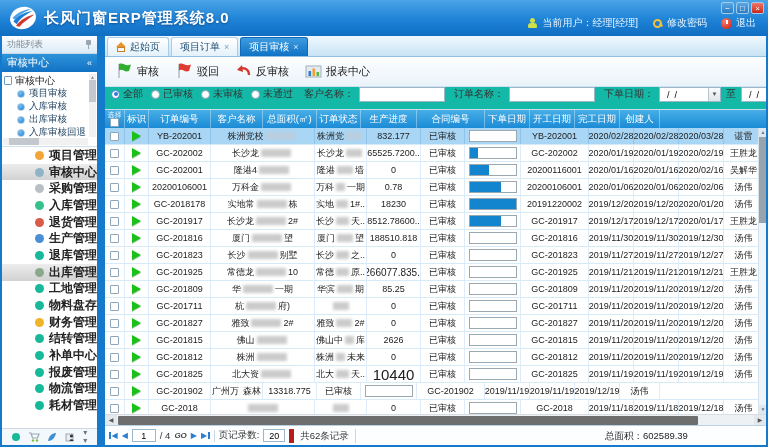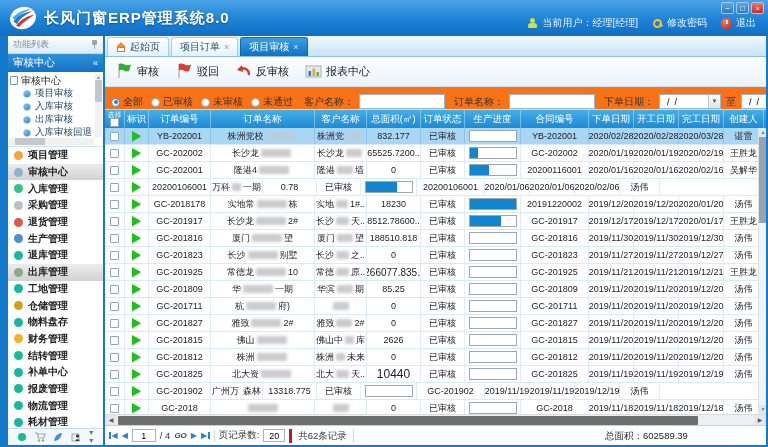--- a/index.html
+++ b/index.html
@@ -21,21 +21,21 @@
   .i-key:before{content:"";position:absolute;left:1px;top:1px;width:5px;height:5px;border:2px solid #f3c13a;border-radius:50%;}
   .i-key:after{content:"";position:absolute;left:7px;top:6px;width:4px;height:2px;background:#f3c13a;box-shadow:2px 2px 0 -1px #f3c13a;transform:rotate(40deg);}
   .i-power{width:11px;height:11px;border-radius:50%;background:radial-gradient(circle at 35% 30%,#ff7a6a,#c41e12);position:relative;}
   .i-power:after{content:"";position:absolute;left:5px;top:2px;width:1.5px;height:4px;background:#fff;}
   .winbtns{position:absolute;top:2px;right:4px;display:flex;gap:2px;}
   .wbtn{width:13px;height:12px;font-size:8px;line-height:11px;text-align:center;color:#fff;border:1px solid #9fccee;
         border-radius:2px;background:linear-gradient(#5aa7e4,#2d7cc2);box-sizing:border-box;cursor:pointer;}
   .wbtn.close{background:linear-gradient(#f2766a,#c8281a);}
 
   
-  .main{height:411px;display:flex;gap:2px;padding:0 2px 2px 8px;box-sizing:border-box;background:#1579cc;}
+  .main{height:411px;display:flex;gap:8px;padding:0 2px 2px 2px;box-sizing:border-box;background:#1579cc;}
 
   
   .sidebar{width:95px;background:#fff;display:flex;flex-direction:column;box-sizing:border-box;overflow:hidden;}
   .func-header{height:17px;background:linear-gradient(#fcfdff,#dcebf6);border-bottom:1px solid #c3d8e8;
                display:flex;align-items:center;justify-content:space-between;padding:0 5px;font-size:9px;color:#7c8a96;}
   .i-pin{width:7px;height:9px;position:relative;}
   .i-pin:before{content:"";position:absolute;top:0;left:1px;width:5px;height:5px;background:#9aa7b2;border-radius:1px;}
   .i-pin:after{content:"";position:absolute;top:5px;left:3px;width:1px;height:4px;background:#9aa7b2;}
   .sec-header{height:18px;background:linear-gradient(#2f93da,#1172c4);color:#fff;font-size:10.5px;
               display:flex;align-items:center;justify-content:space-between;padding:0 5px;}
@@ -45,22 +45,22 @@
   .tree-root{display:flex;align-items:center;gap:3px;font-size:10px;color:#222;height:13px;}
   .i-doc{width:8px;height:9px;border:1px solid #6f9cc4;background:#fff;border-radius:1px;box-sizing:border-box;}
   .tree-item{display:flex;align-items:center;gap:4px;font-size:9.5px;color:#1c3f5e;height:13px;padding-left:13px;white-space:nowrap;cursor:pointer;}
   .i-bdot{width:6px;height:6px;border-radius:50%;background:radial-gradient(circle at 35% 30%,#7cc0f0,#1a7ad0);border:1px solid #9fc9ea;flex:0 0 auto;}
   .tree-vscroll{position:absolute;right:1px;top:2px;bottom:9px;width:7px;background:#f1f1f1;}
   .tree-vthumb{position:absolute;top:6px;left:0;width:7px;height:22px;background:#c2c8cd;}
   .tree-hscroll{position:absolute;left:1px;right:9px;bottom:1px;height:7px;background:#f1f1f1;}
   .tree-hthumb{position:absolute;top:0;left:6px;width:30px;height:7px;background:#c2c8cd;}
   .scr-arrow{color:#8b959d;font-size:5px;line-height:7px;text-align:center;}
   .menu{flex:1;overflow:hidden;}
-  .menu-item{height:16.7px;display:flex;align-items:center;gap:5px;padding-left:6px;font-size:10px;font-weight:bold;color:#222;
-             box-sizing:border-box;cursor:pointer;white-space:nowrap;}
+  .menu-item{height:16.7px;display:flex;align-items:center;gap:5px;padding-left:6px;font-size:12px;font-weight:bold;color:#222;
+             box-sizing:border-box;cursor:pointer;white-space:nowrap;justify-content:flex-end;}
   .menu-item.sel{background:linear-gradient(#ececec,#d2d2d2);}
   .m-ico{width:9px;height:9px;border-radius:50%;flex:0 0 auto;}
   .side-icons{height:16px;border-top:1px solid #ccd9e4;background:#f3f8fc;display:flex;align-items:center;
               justify-content:space-evenly;padding:0 2px;}
   .side-icons svg{display:block;}
   .ovf{font-size:8px;color:#6b7780;line-height:8px;cursor:pointer;}
 
   
   .content{flex:1;min-width:0;background:#fff;display:flex;flex-direction:column;box-sizing:border-box;}
 
@@ -72,21 +72,21 @@
   .tab-close{font-size:9px;color:#7aa3c4;line-height:9px;cursor:pointer;}
   .tab.active .tab-close{color:#cfe8fa;}
   .i-home{width:10px;height:9px;position:relative;}
   .i-home:before{content:"";position:absolute;left:1px;top:4px;width:8px;height:5px;background:#f3f7fa;border:1px solid #c87f28;box-sizing:border-box;}
   .i-home:after{content:"";position:absolute;left:0;top:-1px;border-left:5px solid transparent;border-right:5px solid transparent;border-bottom:5px solid #e89531;}
 
   .toolbar{height:30px;display:flex;align-items:center;gap:4px;padding:0 6px;background:linear-gradient(#fdfeff,#eaf3fa);
            border-bottom:1px solid #cfe2f1;box-sizing:border-box;}
   .tool-btn{display:flex;align-items:center;gap:4px;font-size:11px;color:#222;padding:3px 8px 3px 4px;border-radius:3px;cursor:pointer;}
 
-  .filterbar{height:23px;display:flex;align-items:flex-end;gap:5px;padding:0 6px;background:#f97316;border-bottom:1px solid #c9dded;
+  .filterbar{height:23px;display:flex;align-items:flex-start;gap:5px;padding:0 6px;background:#14b8a6;border-bottom:1px solid #c9dded;
              box-sizing:border-box;font-size:10px;color:#333;overflow:hidden;white-space:nowrap;}
   .radio{display:flex;align-items:center;gap:3px;cursor:pointer;}
   .rdot{width:9px;height:9px;border-radius:50%;border:1px solid #8ba4b8;background:#fff;box-sizing:border-box;position:relative;}
   .radio.on .rdot{border-color:#3d86c8;}
   .radio.on .rdot:after{content:"";position:absolute;left:1.5px;top:1.5px;width:4px;height:4px;border-radius:50%;background:#2d7dd2;}
   .f-input{height:15px;border:1px solid #9cb6ca;background:#fff;box-sizing:border-box;font-size:9px;padding:0 2px;}
   .f-cust{width:86px;} .f-order{width:86px;}
   .datebox{display:flex;align-items:center;height:15px;border:1px solid #9cb6ca;background:#fff;box-sizing:border-box;}
   .datebox input{width:44px;border:none;font-size:9px;padding:0 2px;outline:none;}
   .dd{width:11px;height:13px;background:linear-gradient(#fafbfc,#dfe5ea);border-left:1px solid #b9c6d0;font-size:6px;color:#555;
@@ -122,21 +122,21 @@
 
   
   .statusbar{height:20px;border-top:1px solid #b9d2e6;background:#fdfeff;display:flex;align-items:center;gap:4px;
              padding:0 4px;font-size:9.5px;color:#333;box-sizing:border-box;position:relative;}
   .nav{color:#2d7dd2;font-size:8px;cursor:pointer;display:flex;align-items:center;}
   .nav.bar:before{content:"";display:inline-block;width:1.5px;height:7px;background:#2d7dd2;margin-right:1px;}
   .nav.bar.rt:before{display:none;} .nav.bar.rt:after{content:"";display:inline-block;width:1.5px;height:7px;background:#2d7dd2;margin-left:1px;}
   .pg-input{width:24px;height:13px;border:1px solid #9cb6ca;font-size:9px;text-align:center;box-sizing:border-box;}
   .go{font-size:8px;font-weight:bold;font-style:italic;color:#444;cursor:pointer;}
   .sep{width:1px;height:12px;background:#ccd8e2;}
-  .recbox{padding:0 6px;border-left:3px solid #b91c1c;border-right:1px solid #ccd8e2;height:14px;line-height:14px;}
+  .recbox{padding:0 6px;border-left:5px solid #b91c1c;border-right:1px solid #ccd8e2;height:14px;line-height:14px;}
   .total{position:absolute;left:500px;top:0;height:20px;line-height:20px;font-size:9.5px;color:#222;}
 </style>
 </head>
 <body>
 
 <div class="app">
 
   <div class="titlebar">
     <svg class="logo" viewBox="0 0 32 32">
       <ellipse cx="16" cy="16" rx="15" ry="12.5" fill="#ffffff" transform="rotate(-18 16 16)"></ellipse>
@@ -213,50 +213,46 @@
       <div class="menu" id="side-menu">
           <div class="menu-item">
             <span class="m-ico" style="background: rgb(245, 164, 58);"></span>
             <span>项目管理</span>
           </div>
           <div class="menu-item sel">
             <span class="m-ico" style="background: rgb(143, 180, 200);"></span>
             <span>审核中心</span>
           </div>
           <div class="menu-item">
+            <span class="m-ico" style="background: rgb(185, 191, 197);"></span>
+            <span>采购管理</span>
+          </div>
+          <div class="menu-item">
             <span class="m-ico" style="background: rgb(53, 192, 142);"></span>
             <span>入库管理</span>
-          </div>
-          <div class="menu-item">
-            <span class="m-ico" style="background: rgb(185, 191, 197);"></span>
-            <span>采购管理</span>
           </div>
           <div class="menu-item">
             <span class="m-ico" style="background: rgb(217, 90, 72);"></span>
             <span>退货管理</span>
           </div>
           <div class="menu-item">
             <span class="m-ico" style="background: rgb(74, 143, 212);"></span>
             <span>生产管理</span>
           </div>
           <div class="menu-item">
             <span class="m-ico" style="background: rgb(23, 185, 154);"></span>
             <span>退库管理</span>
           </div>
           <div class="menu-item sel">
             <span class="m-ico" style="background: rgb(138, 169, 138);"></span>
             <span>出库管理</span>
           </div>
           <div class="menu-item">
             <span class="m-ico" style="background: rgb(23, 185, 154);"></span>
             <span>工地管理</span>
-          </div>
-          <div class="menu-item">
-            <span class="m-ico" style="background: rgb(212, 160, 23);"></span>
-            <span>仓储管理</span>
           </div>
           <div class="menu-item">
             <span class="m-ico" style="background: rgb(23, 185, 154);"></span>
             <span>物料盘存</span>
           </div>
           <div class="menu-item">
             <span class="m-ico" style="background: rgb(240, 180, 41);"></span>
             <span>财务管理</span>
           </div>
           <div class="menu-item">
@@ -383,21 +379,20 @@
       </div>
 
       <div class="grid">
         <div class="ghead" id="ghead">
             <div class="hcell hc-sel" style="width: 20px; flex: 0 0 20px;">
               <span>选择</span>
               <span class="chk"></span>
             </div>
             <div class="hcell" style="width: 24px; flex: 0 0 24px;">标识</div>
             <div class="hcell" style="width: 62px; flex: 0 0 62px;">订单编号</div>
-            <div class="hcell" style="width: 104px; flex: 0 0 104px;">订单名称</div>
             <div class="hcell" style="width: 52px; flex: 0 0 52px;">客户名称</div>
             <div class="hcell" style="width: 54px; flex: 0 0 54px;">总面积(㎡)</div>
             <div class="hcell" style="width: 44px; flex: 0 0 44px;">订单状态</div>
             <div class="hcell" style="width: 56px; flex: 0 0 56px;">生产进度</div>
             <div class="hcell" style="width: 68px; flex: 0 0 68px;">合同编号</div>
             <div class="hcell" style="width: 45px; flex: 0 0 45px;">下单日期</div>
             <div class="hcell" style="width: 45px; flex: 0 0 45px;">开工日期</div>
             <div class="hcell" style="width: 45px; flex: 0 0 45px;">完工日期</div>
             <div class="hcell" style="width: 40px; flex: 0 0 40px;">创建人</div>
           </div>
@@ -491,20 +486,24 @@
               <div class="gcell" style="width: 40px; flex: 0 0 40px; font-size: 9px;">吴解华</div>
             </div>
             <div class="grow">
               <div class="gcell" style="width: 20px; flex: 0 0 20px;">
                 <span class="chk"></span>
               </div>
               <div class="gcell" style="width: 24px; flex: 0 0 24px;">
                 <span class="tri"></span>
               </div>
               <div class="gcell" style="width: 62px; flex: 0 0 62px; font-size: 9px;">20200106001</div>
+              <div class="gcell" style="width: 104px; flex: 0 0 104px; font-size: 9px;">
+                <span>万科金</span>
+                <span class="blr" style="width: 30px;"></span>
+              </div>
               <div class="gcell" style="width: 52px; flex: 0 0 52px; font-size: 9px;">
                 <span>万科</span>
                 <span class="blr" style="width: 16px;"></span>
                 <span>一期</span>
               </div>
               <div class="gcell" style="width: 54px; flex: 0 0 54px; font-size: 9px;">0.78</div>
               <div class="gcell" style="width: 44px; flex: 0 0 44px; font-size: 9px;">已审核</div>
               <div class="gcell" style="width: 56px; flex: 0 0 56px;">
                 <span class="pbar">
                   <span class="pfill" style="display: block; width: 68%;"></span>
@@ -832,21 +831,21 @@
               <div class="gcell" style="width: 62px; flex: 0 0 62px; font-size: 9px;">GC-201825</div>
               <div class="gcell" style="width: 104px; flex: 0 0 104px; font-size: 9px;">
                 <span>北大资</span>
                 <span class="blr" style="width: 30px;"></span>
               </div>
               <div class="gcell" style="width: 52px; flex: 0 0 52px; font-size: 9px;">
                 <span>北大</span>
                 <span class="blr" style="width: 16px;"></span>
                 <span>天..</span>
               </div>
-              <div class="gcell" style="width: 54px; flex: 0 0 54px; font-size: 12px;">10440</div>
+              <div class="gcell" style="width: 54px; flex: 0 0 54px; font-size: 15px;">10440</div>
               <div class="gcell" style="width: 44px; flex: 0 0 44px; font-size: 9px;">已审核</div>
               <div class="gcell" style="width: 56px; flex: 0 0 56px;">
                 <span class="pbar">
                   <span class="pfill" style="display: block; width: 0%;"></span>
                 </span>
               </div>
               <div class="gcell" style="width: 68px; flex: 0 0 68px; font-size: 9px;">GC-201825</div>
               <div class="gcell c-date" style="width: 45px; flex: 0 0 45px;">2019/11/19</div>
               <div class="gcell c-date" style="width: 45px; flex: 0 0 45px;">2019/11/19</div>
               <div class="gcell c-date" style="width: 45px; flex: 0 0 45px;">2019/12/19</div>

